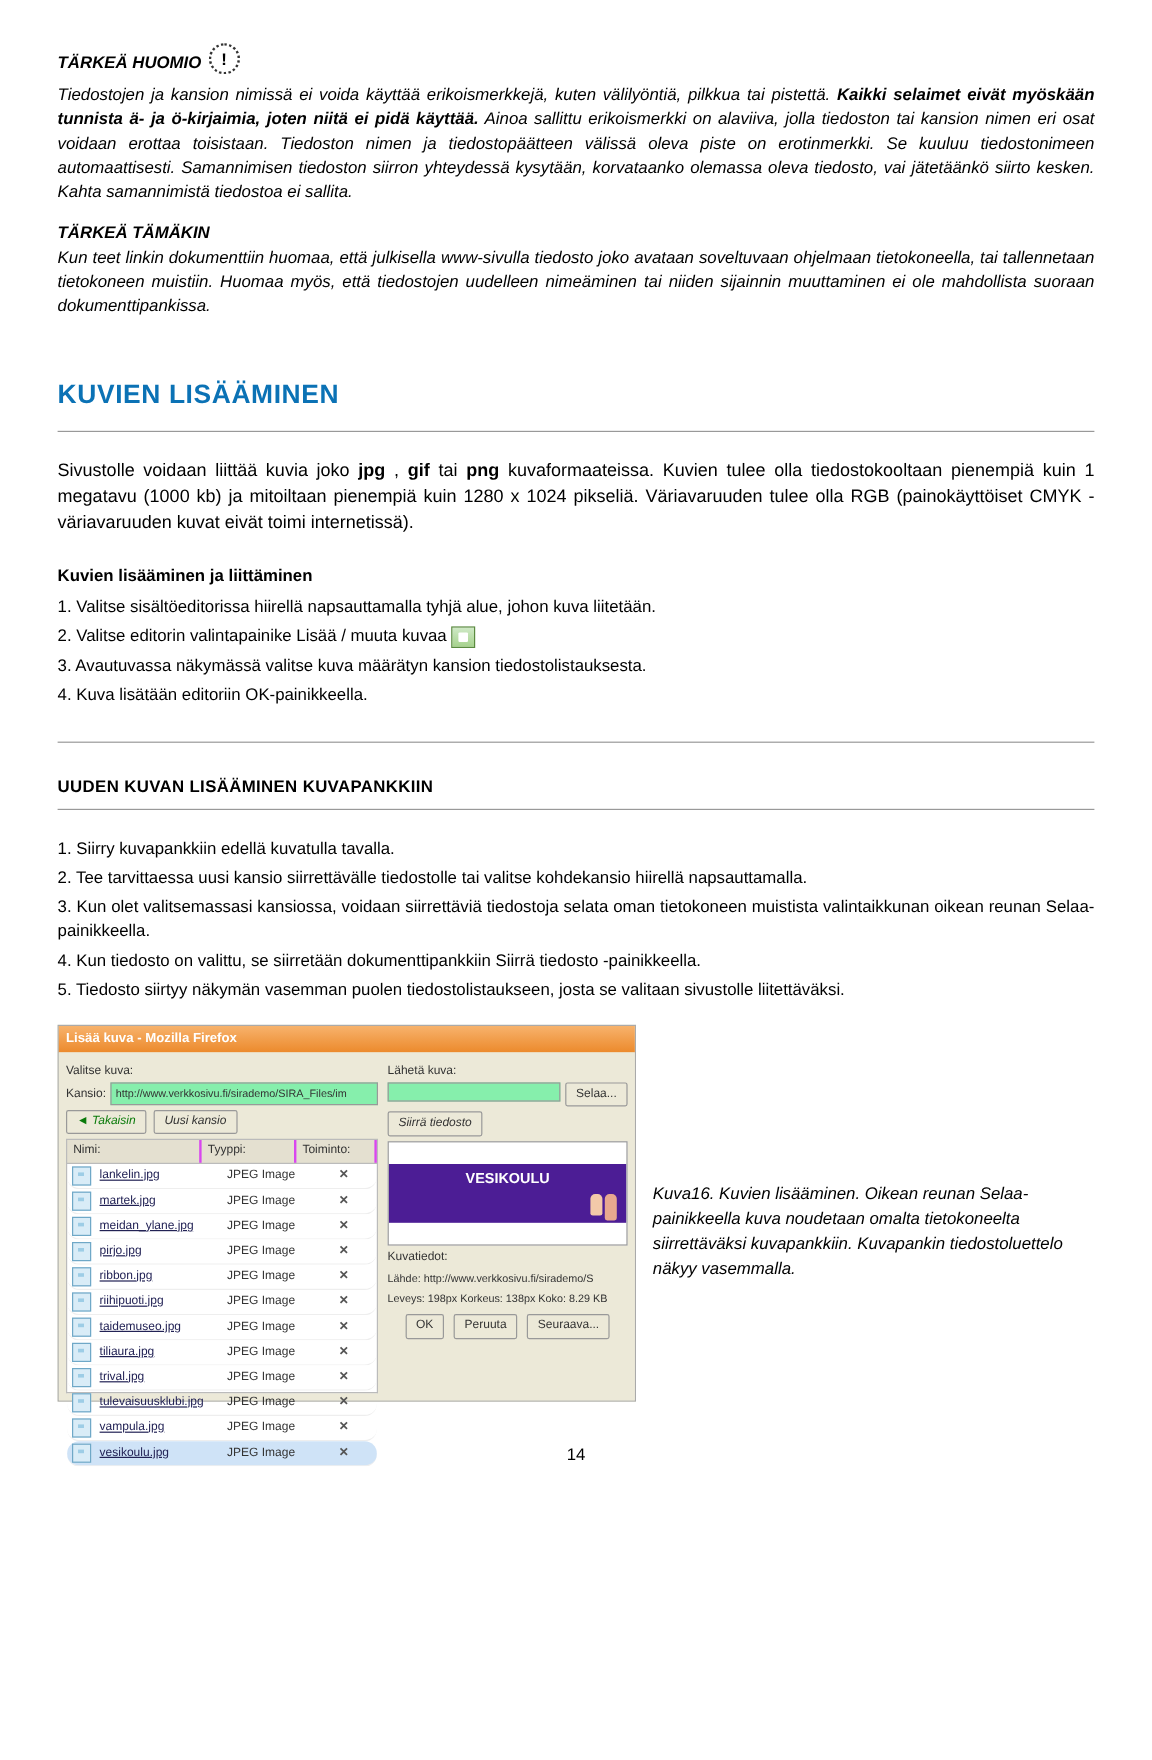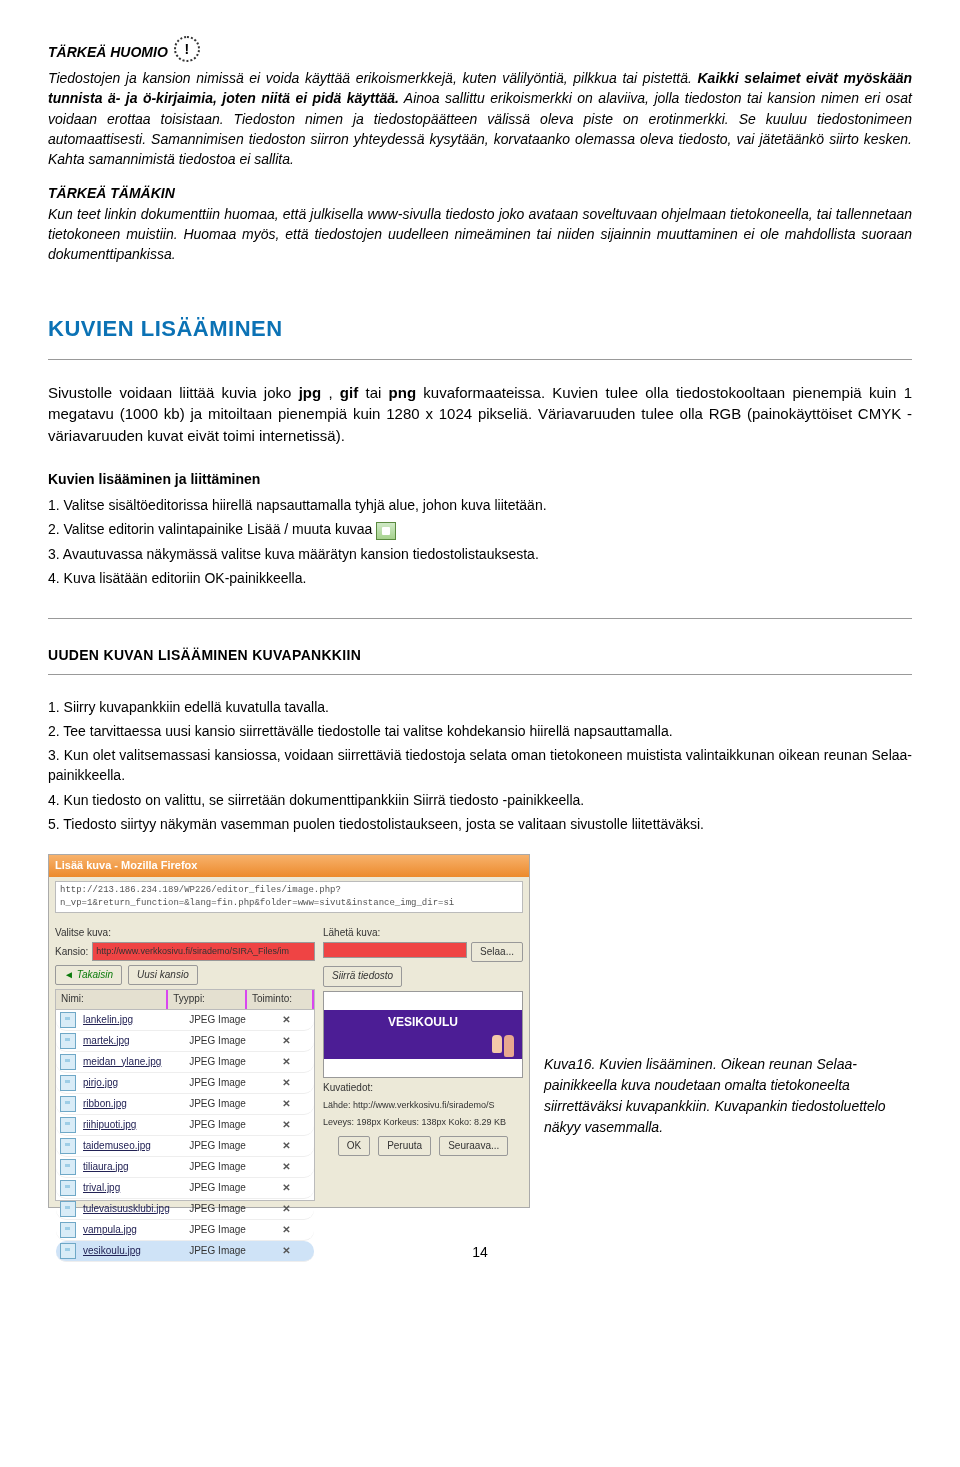--- a/index.html
+++ b/index.html
@@ -51,21 +51,21 @@
     background: linear-gradient(#cfe9c6,#a6d28d);
     border:1px solid #5a8a3f;
     display:inline-block;
     vertical-align:middle;
     position:relative;
   }
   .small-icon::before{
     content:""; position:absolute; width:8px; height:8px;
     background:#fff; left:5px; top:4px; border-radius:1px;
   }
-  .bottom-flex { display:flex; gap:14px; align-items:center; margin-top:20px;}
+  .bottom-flex { display:flex; gap:14px; align-items:flex-start; margin-top:20px;}
   .dialog {
     width:480px;
     border:1px solid #aaa;
     background:#ece9d8;
     font-size:10px;
     color:#333;
   }
   .dialog-title {
     background: linear-gradient(#f7b26c,#ec8a2c);
     color:#fff; font-size:11px; font-weight:bold;
@@ -74,21 +74,21 @@
   .dialog-url {
     background:#fff; border:1px solid #bbb;
     margin:4px 6px; padding:2px 4px;
     font-family: "Courier New", monospace; font-size:9px;
     color:#555;
   }
   .dialog-body { display:flex; gap:8px; padding:6px; background:#ece9d8;}
   .pane-left { flex:1; }
   .pane-right { width:200px; }
   .lbl { font-size:10px; color:#333; margin:3px 0 1px 0;}
-  .inbox { background:#ef4444; border:1px solid #999; padding:2px 3px; font-size:9px; overflow:hidden; white-space:nowrap;}
+  .inbox { background:#86efac; border:1px solid #999; padding:2px 3px; font-size:9px; overflow:hidden; white-space:nowrap;}
   .btnrow { display:flex; gap:6px; margin:4px 0;font-style:italic;}
   .btn {
     background:#ece9d8; border:1px solid #999;
     padding:2px 8px; font-size:10px; border-radius:2px;
   }
   .hdr-row { display:flex; background:#e4e0d0; border:1px solid #bbb; font-size:10px;}
   .hdr-row div { padding:2px 5px; border-right:2px solid #d946ef;}
   .col-n{flex:1.5}.col-t{flex:1}.col-a{width:55px}
   .file-list { border:1px solid #bbb; border-top:none; background:#fff; max-height:190px;}
   .file-row { display:flex; align-items:center; border-bottom:1px solid #eee; font-size:10px;border-radius:10px;}
@@ -161,21 +161,20 @@
 <hr class="hr" style="margin-top:8px;">
 <div class="para">1. Siirry kuvapankkiin edellä kuvatulla tavalla.</div>
 <div class="para">2. Tee tarvittaessa uusi kansio siirrettävälle tiedostolle tai valitse kohdekansio hiirellä napsauttamalla.</div>
 <div class="para justify">3. Kun olet valitsemassasi kansiossa, voidaan siirrettäviä tiedostoja selata oman tietokoneen muistista valintaikkunan oikean reunan Selaa-painikkeella.</div>
 <div class="para">4. Kun tiedosto on valittu, se siirretään dokumenttipankkiin Siirrä tiedosto -painikkeella.</div>
 <div class="para">5. Tiedosto siirtyy näkymän vasemman puolen tiedostolistaukseen, josta se valitaan sivustolle liitettäväksi.</div>
 
 <div class="bottom-flex">
   <div class="dialog">
     <div class="dialog-title">Lisää kuva - Mozilla Firefox</div>
-    <div class="dialog-url">http://213.186.234.189/WP226/editor_files/image.php?n_vp=1&amp;return_function=&amp;lang=fin.php&amp;folder=www=sivut&amp;instance_img_dir=si</div>
     <div class="dialog-body">
       <div class="pane-left">
         <div class="lbl">Valitse kuva:</div>
         <div style="display:flex; gap:4px; align-items:center;">
           <span class="lbl">Kansio:</span>
           <div class="inbox" style="flex:1;">http://www.verkkosivu.fi/sirademo/SIRA_Files/im</div>
         </div>
         <div class="btnrow">
           <div class="btn" style="color:#0a7a0a;">◄ <span>Takaisin</span></div>
           <div class="btn">Uusi kansio</div>

